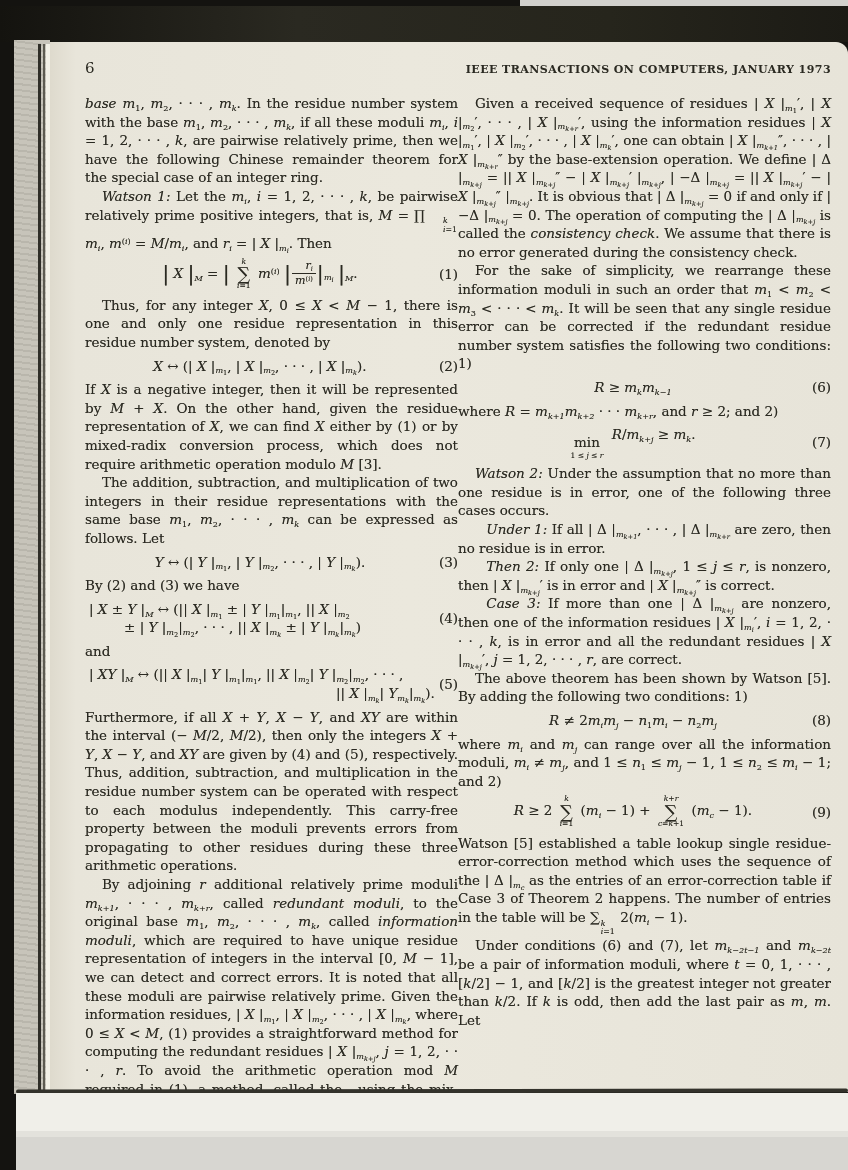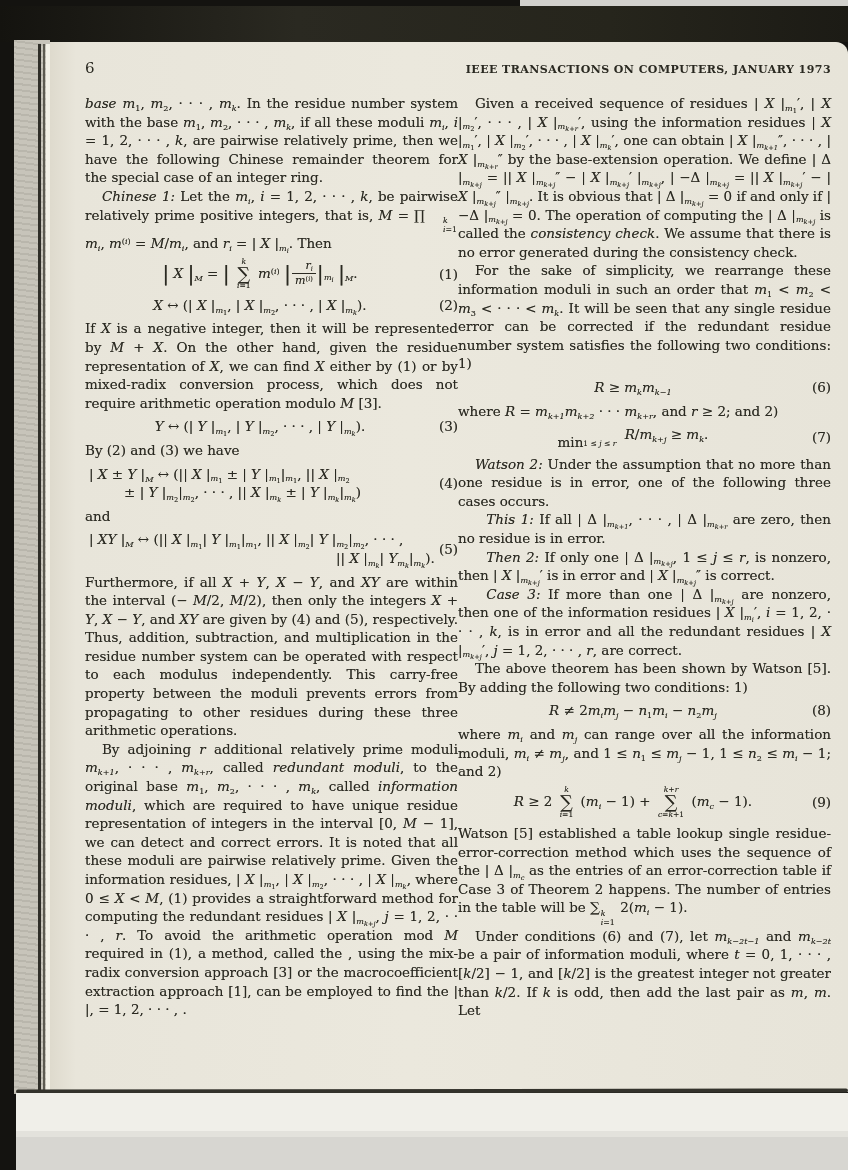--- a/index.html
+++ b/index.html
@@ -50,21 +50,21 @@
   x-ss x-up,x-ss x-dn{display:block;}
   x-sum{display:inline-flex;flex-direction:column;align-items:center;vertical-align:middle;
         line-height:1;margin:0 3px;}
   x-sum x-up,x-sum x-dn{display:block;font-size:.56em;line-height:1.1;}
   x-sum x-sg{display:block;font-size:1.3em;line-height:.95;}
   x-fr{display:inline-flex;flex-direction:column;align-items:flex-end;vertical-align:middle;
        font-size:.82em;line-height:1.15;margin:0 1px;}
   x-fr x-nu{display:block;padding:0 3px;}
   x-fr x-de{display:block;border-top:1px solid #2a2921;padding:1px 3px 0;}
   x-bb{font-size:1.55em;line-height:0;vertical-align:-.1em;}
-  x-min{display:inline-flex;flex-direction:row;align-items:center;vertical-align:-.6em;
+  x-min{display:inline-flex;flex-direction:column;align-items:center;vertical-align:-.6em;
         line-height:1;margin-right:4px;}
   x-min x-dn{display:block;font-size:.56em;margin-top:2px;}
   x-r{display:block;text-align:right;}
   x-i{display:block;margin-left:2.6em;}
 </style>
 </head>
 <body>
 
 <div class="top-sliver"></div>
 <div class="top-band"></div>
@@ -75,40 +75,42 @@
 
 <div class="paper">
   <div class="content">
     <div class="hdr">
       <span class="pageno">6</span>
       <span class="jtitle">IEEE TRANSACTIONS ON COMPUTERS, JANUARY 1973</span>
     </div>
     <div class="cols">
       <div class="col">
           <p class="noind"><i>base m</i><sub>1</sub>, <i>m</i><sub>2</sub>, · · · , <i>m<sub>k</sub></i>. In the residue number system with the base <i>m</i><sub>1</sub>, <i>m</i><sub>2</sub>, · · · , <i>m<sub>k</sub></i>, if all these moduli <i>m<sub>i</sub></i>, <i>i</i> = 1, 2, · · · , <i>k</i>, are pairwise relatively prime, then we have the following Chinese remainder theorem for the special case of an integer ring.</p>
-          <p class="ind"><i>Chinese 1:</i> Let the <i>m<sub>i</sub></i>, <i>i</i> = 1, 2, · · · , <i>k</i>, be pairwise relatively prime positive integers, that is, <i>M</i> = ∏<x-ss>
+          <p class="ind"><i>Watson 1:</i> Let the <i>m<sub>i</sub></i>, <i>i</i> = 1, 2, · · · , <i>k</i>, be pairwise relatively prime positive integers, that is, <i>M</i> = ∏<x-ss>
               <x-up><i>k</i></x-up>
               <x-dn><i>i</i>=1</x-dn>
             </x-ss> <i>m<sub>i</sub></i>, <i>m</i><sup>(<i>i</i>)</sup> = <i>M</i>/<i>m<sub>i</sub></i>, and <i>r<sub>i</sub></i> = | <i>X</i> |<sub><i>m<sub>i</sub></i></sub>. Then</p>
           <div class="eq">
             <span class="eq-body"><x-bb>|</x-bb> <i>X</i> <x-bb>|</x-bb><sub><i>M</i></sub> = <x-bb>|</x-bb> <x-sum>
                 <x-up><i>k</i></x-up>
                 <x-sg>∑</x-sg>
                 <x-dn><i>i</i>=1</x-dn>
               </x-sum> <i>m</i><sup>(<i>i</i>)</sup> <x-bb>|</x-bb><x-fr>
                 <x-nu><i>r<sub>i</sub></i></x-nu>
                 <x-de><i>m</i><sup>(<i>i</i>)</sup></x-de>
               </x-fr><x-bb>|</x-bb><sub><i>m<sub>i</sub></i></sub> <x-bb>|</x-bb><sub><i>M</i></sub>.</span>
             <span class="eq-num">(1)</span>
           </div>
+          <p class="ind">Thus, for any integer <i>X</i>, 0 ≤ <i>X</i> &lt; <i>M</i> − 1, there is one and only one residue representation in this residue number system, denoted by</p>
           <div class="eq">
             <span class="eq-body"><i>X</i> ↔ (| <i>X</i> |<sub><i>m</i><sub>1</sub></sub>, | <i>X</i> |<sub><i>m</i><sub>2</sub></sub>, · · · , | <i>X</i> |<sub><i>m<sub>k</sub></i></sub>).</span>
             <span class="eq-num">(2)</span>
           </div>
           <p class="noind">If <i>X</i> is a negative integer, then it will be represented by <i>M</i> + <i>X</i>. On the other hand, given the residue representation of <i>X</i>, we can find <i>X</i> either by (1) or by mixed-radix conversion process, which does not require arithmetic operation modulo <i>M</i> [3].</p>
+          <p class="ind">The addition, subtraction, and multiplication of two integers in their residue representations with the same base <i>m</i><sub>1</sub>, <i>m</i><sub>2</sub>, · · · , <i>m<sub>k</sub></i> can be expressed as follows. Let</p>
           <div class="eq">
             <span class="eq-body"><i>Y</i> ↔ (| <i>Y</i> |<sub><i>m</i><sub>1</sub></sub>, | <i>Y</i> |<sub><i>m</i><sub>2</sub></sub>, · · · , | <i>Y</i> |<sub><i>m<sub>k</sub></i></sub>).</span>
             <span class="eq-num">(3)</span>
           </div>
           <p class="noind">By (2) and (3) we have</p>
           <div class="eq left">
             <span class="eq-body">| <i>X</i> ± <i>Y</i> |<sub><i>M</i></sub> ↔ (|| <i>X</i> |<sub><i>m</i><sub>1</sub></sub> ± | <i>Y</i> |<sub><i>m</i><sub>1</sub></sub>|<sub><i>m</i><sub>1</sub></sub>, || <i>X</i> |<sub><i>m</i><sub>2</sub></sub><x-i>± | <i>Y</i> |<sub><i>m</i><sub>2</sub></sub>|<sub><i>m</i><sub>2</sub></sub>, · · · , || <i>X</i> |<sub><i>m<sub>k</sub></i></sub> ± | <i>Y</i> |<sub><i>m<sub>k</sub></i></sub>|<sub><i>m<sub>k</sub></i></sub>)</x-i></span>
             <span class="eq-num">(4)</span>
           </div>
           <p class="noind">and</p>
@@ -128,21 +130,21 @@
           </div>
           <p class="noind">where <i>R</i> = <i>m<sub>k+1</sub>m<sub>k+2</sub></i> · · · <i>m<sub>k+r</sub></i>, and <i>r</i> ≥ 2; and 2)</p>
           <div class="eq">
             <span class="eq-body"><x-min>
                 <span>min</span>
                 <x-dn>1 ≤ <i>j</i> ≤ <i>r</i></x-dn>
               </x-min> <i>R</i>/<i>m<sub>k+j</sub></i> ≥ <i>m<sub>k</sub></i>.</span>
             <span class="eq-num">(7)</span>
           </div>
           <p class="ind"><i>Watson 2:</i> Under the assumption that no more than one residue is in error, one of the following three cases occurs.</p>
-          <p class="case"><i>This 1:</i> If all | Δ |<sub><i>m<sub>k+1</sub></i></sub>, · · · , | Δ |<sub><i>m<sub>k+r</sub></i></sub> are zero, then no residue is in error.</p>
+          <p class="case"><i>Under 1:</i> If all | Δ |<sub><i>m<sub>k+1</sub></i></sub>, · · · , | Δ |<sub><i>m<sub>k+r</sub></i></sub> are zero, then no residue is in error.</p>
           <p class="case"><i>Then 2:</i> If only one | Δ |<sub><i>m<sub>k+j</sub></i></sub>, 1 ≤ <i>j</i> ≤ <i>r</i>, is nonzero, then | <i>X</i> |<sub><i>m<sub>k+j</sub></i></sub>′ is in error and | <i>X</i> |<sub><i>m<sub>k+j</sub></i></sub>″ is correct.</p>
           <p class="case"><i>Case 3:</i> If more than one | Δ |<sub><i>m<sub>k+j</sub></i></sub> are nonzero, then one of the information residues | <i>X</i> |<sub><i>m<sub>i</sub></i></sub>′, <i>i</i> = 1, 2, · · · , <i>k</i>, is in error and all the redundant residues | <i>X</i> |<sub><i>m<sub>k+j</sub></i></sub>′, <i>j</i> = 1, 2, · · · , <i>r</i>, are correct.</p>
           <p class="ind">The above theorem has been shown by Watson [5]. By adding the following two conditions: 1)</p>
           <div class="eq">
             <span class="eq-body"><i>R</i> ≠ 2<i>m<sub>i</sub>m<sub>j</sub></i> − <i>n</i><sub>1</sub><i>m<sub>i</sub></i> − <i>n</i><sub>2</sub><i>m<sub>j</sub></i></span>
             <span class="eq-num">(8)</span>
           </div>
           <p class="noind">where <i>m<sub>i</sub></i> and <i>m<sub>j</sub></i> can range over all the information moduli, <i>m<sub>i</sub></i> ≠ <i>m<sub>j</sub></i>, and 1 ≤ <i>n</i><sub>1</sub> ≤ <i>m<sub>j</sub></i> − 1, 1 ≤ <i>n</i><sub>2</sub> ≤ <i>m<sub>i</sub></i> − 1; and 2)</p>
           <div class="eq">
             <span class="eq-body"><i>R</i> ≥ 2 <x-sum>

